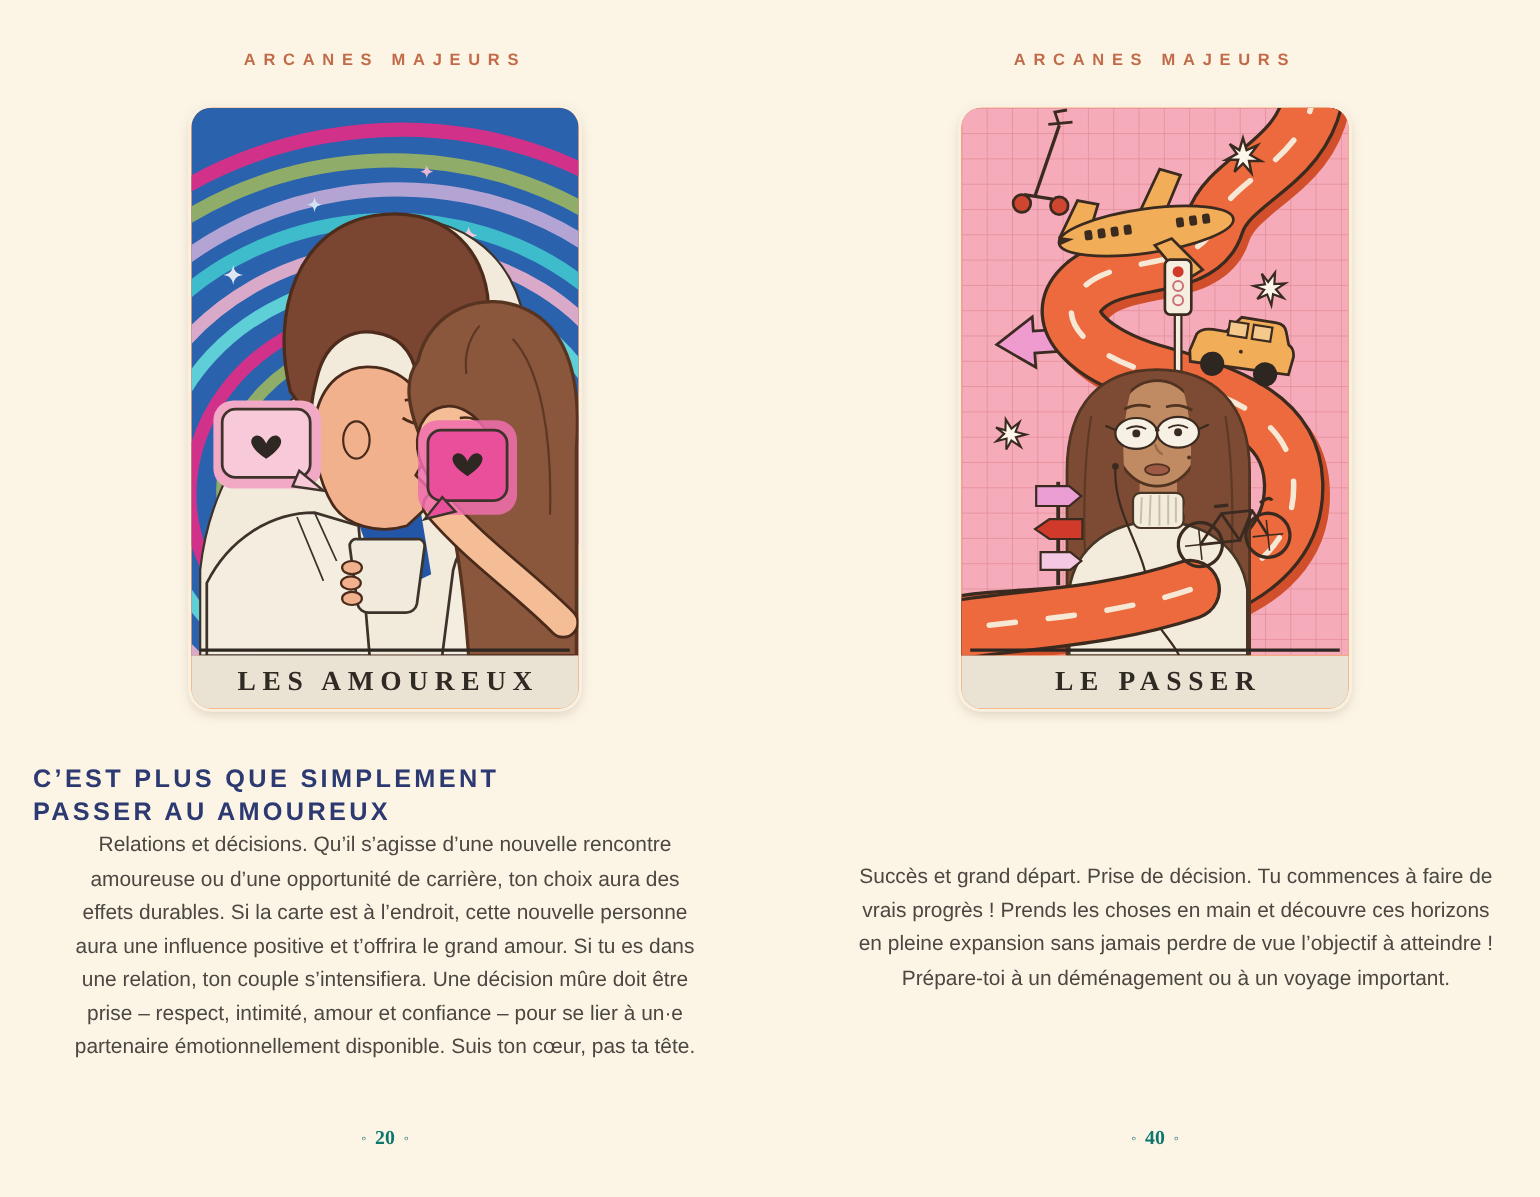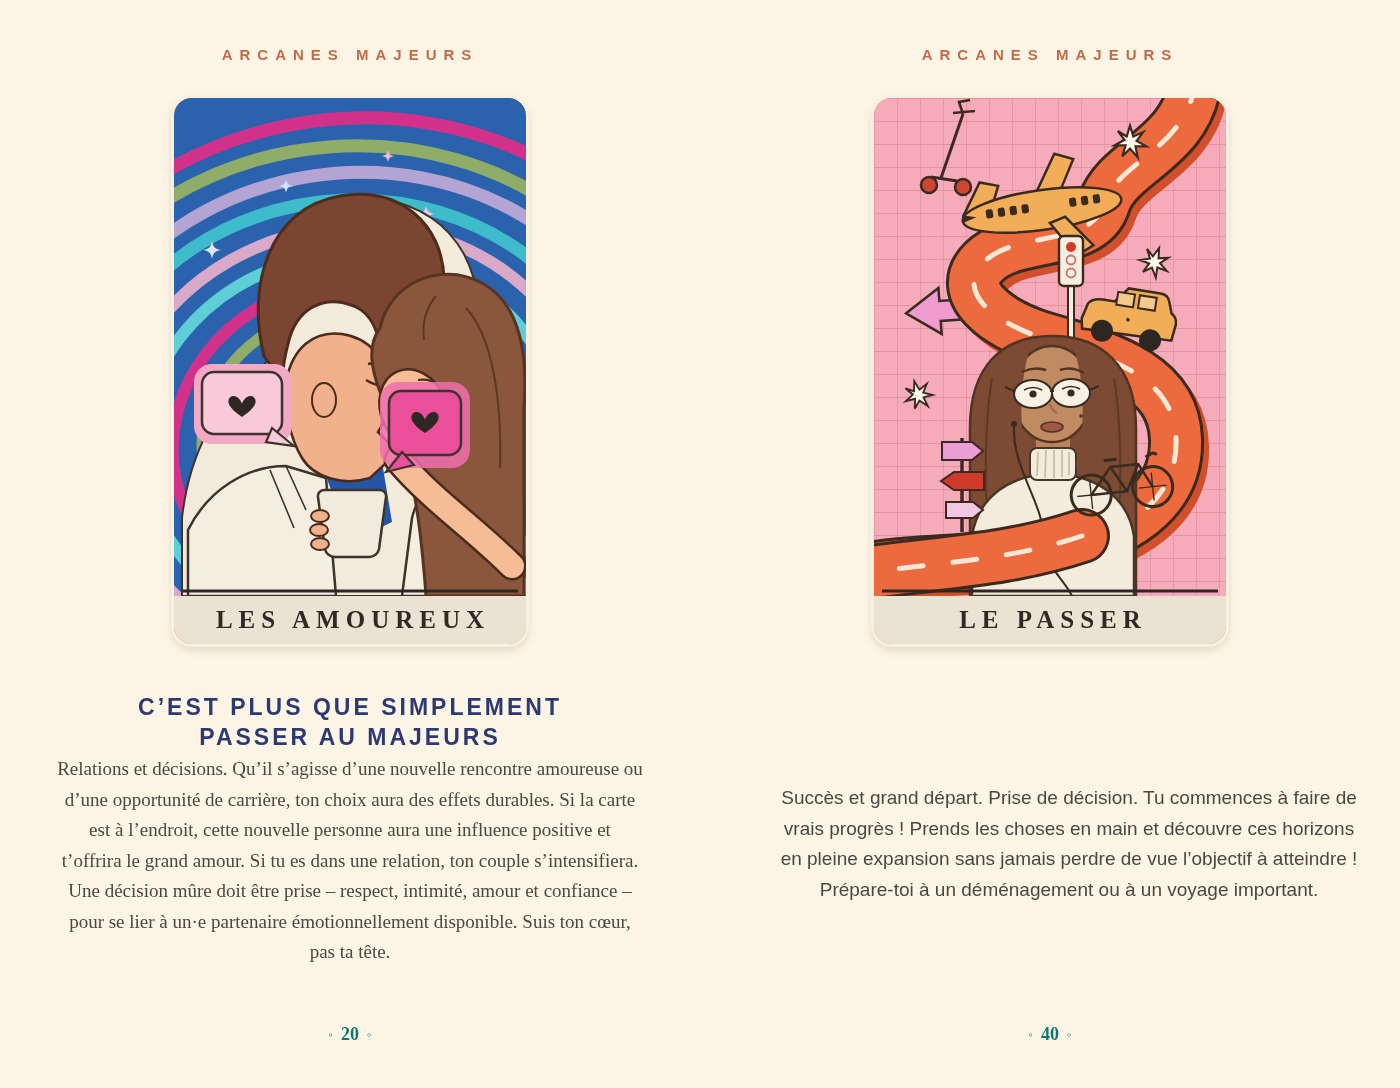--- a/index.html
+++ b/index.html
@@ -28,32 +28,32 @@
   .tarot-card svg { display:block; width:352px; height:498px; }
   .card-name {
     height:48px; display:flex; align-items:center; justify-content:center;
     font-family:"Liberation Serif", serif; font-weight:bold;
     font-size:25px; letter-spacing:6px; text-indent:6px; color:#2f2a24;
     background:#eae2d2;
   }
 
   .section-title {
     position:absolute; left:50%; transform:translateX(-50%);
-    width:640px; text-align:center; color:#2d3a72; font-weight:bold;
+    width:640px; text-align:left; color:#2d3a72; font-weight:bold;
     font-size:23px; line-height:30px; letter-spacing:3px;
   }
   .page-left  .section-title { top:692px; }
   .page-right .section-title { top:747px; }
 
   .body-text {
     position:absolute; left:50%; transform:translateX(-50%);
     width:586px; text-align:center; color:#4b4741;
     font-size:19px; line-height:30.5px;
   }
-  .page-left  .body-text { top:754px;font-family:Liberation Serif, serif; }
+  .page-left  .body-text { top:754px; }
   .page-right .body-text { top:783px;margin-left:19px; }
 
   .folio {
     position:absolute; top:1024px; left:0; width:100%;
     text-align:center; color:#0f766e;
     font-family:"Liberation Serif", serif; font-weight:bold; font-size:18px;
   }
   .folio .dot { font-size:13px; margin:0 8px; vertical-align:1px; }
 </style>
 </head>
@@ -139,21 +139,21 @@
           <path d="M 0,5 C -1.5,1 -5.5,-1.5 -8,1 C -10.5,3.5 -9,8 0,14 C 9,8 10.5,3.5 8,1 C 5.5,-1.5 1.5,1 0,5 Z" transform="translate(251,314) scale(1.5)" fill="#2f2822"></path>
         </g>
 
         <line x1="8" y1="493" x2="344" y2="493" stroke="#2f2822" stroke-width="3"></line>
       </svg>
       <div class="card-name">LES AMOUREUX</div>
     </div>
 
     <div class="section-title">
       <div>C’EST PLUS QUE SIMPLEMENT</div>
-      <div>PASSER AU MAJEURS</div>
+      <div>PASSER AU AMOUREUX</div>
     </div>
     <div class="body-text">Relations et décisions. Qu’il s’agisse d’une nouvelle rencontre amoureuse ou d’une opportunité de carrière, ton choix aura des effets durables. Si la carte est à l’endroit, cette nouvelle personne aura une influence positive et t’offrira le grand amour. Si tu es dans une relation, ton couple s’intensifiera. Une décision mûre doit être prise – respect, intimité, amour et confiance – pour se lier à un·e partenaire émotionnellement disponible. Suis ton cœur, pas ta tête.</div>
 
     <div class="folio">
       <span class="dot">◦</span><span>20</span><span class="dot">◦</span>
     </div>
   </div>
 
   <div class="page page-right">
     <div class="kicker">ARCANES MAJEURS</div>

